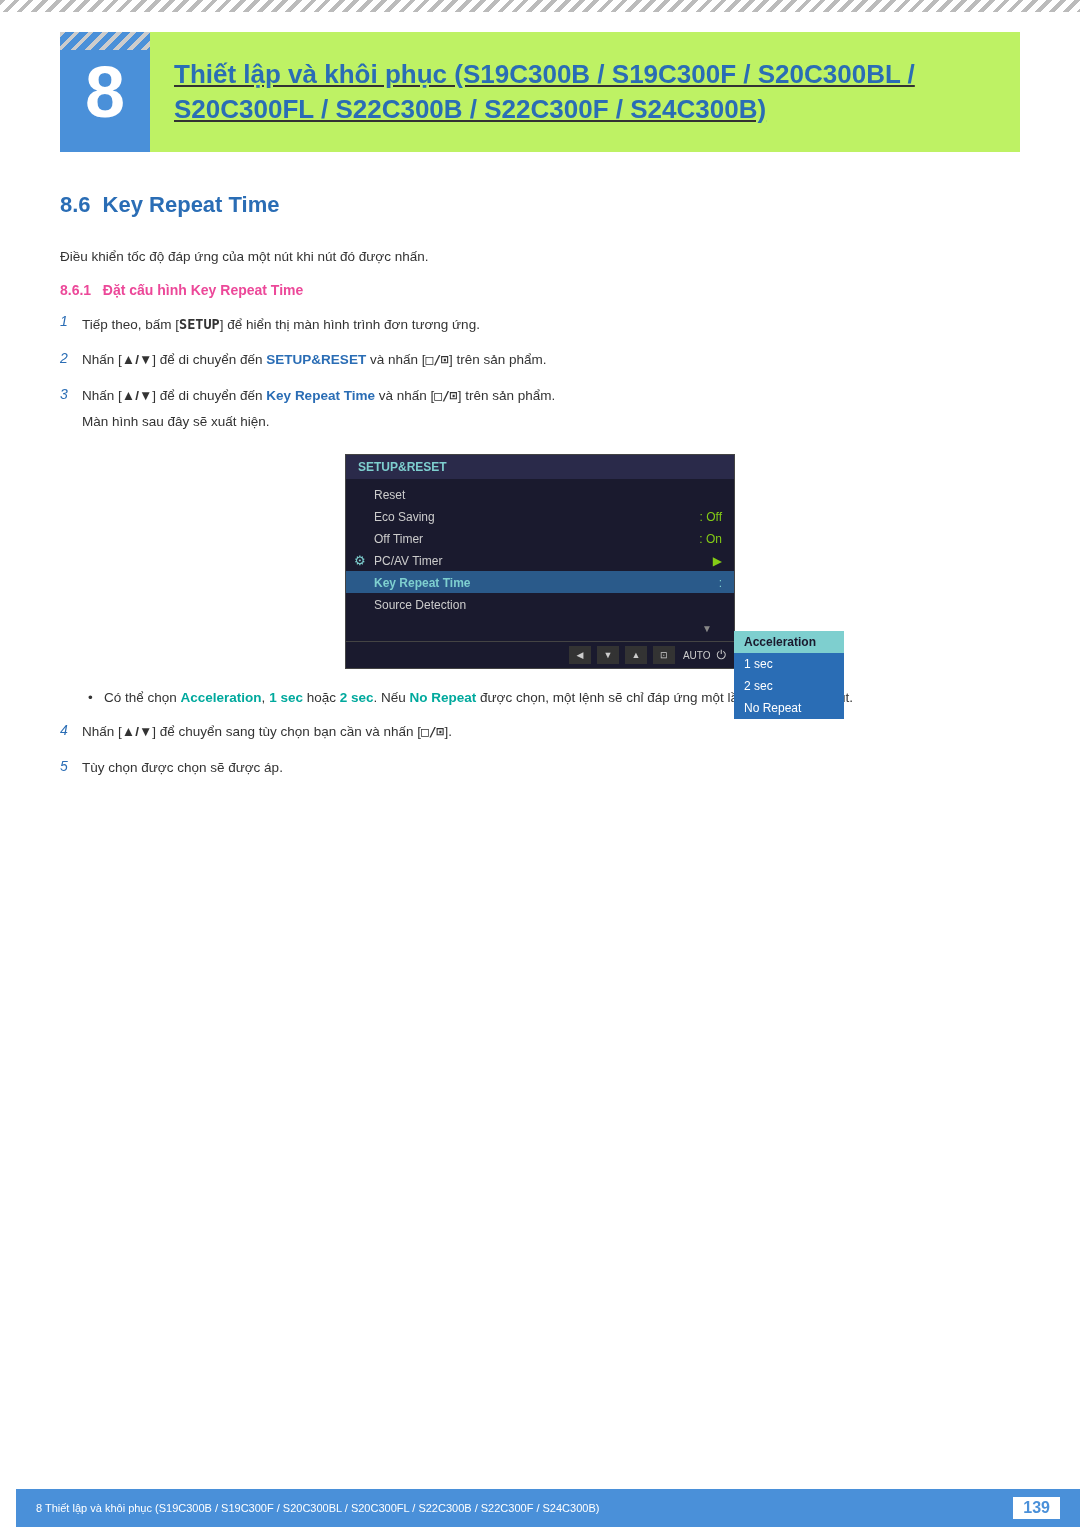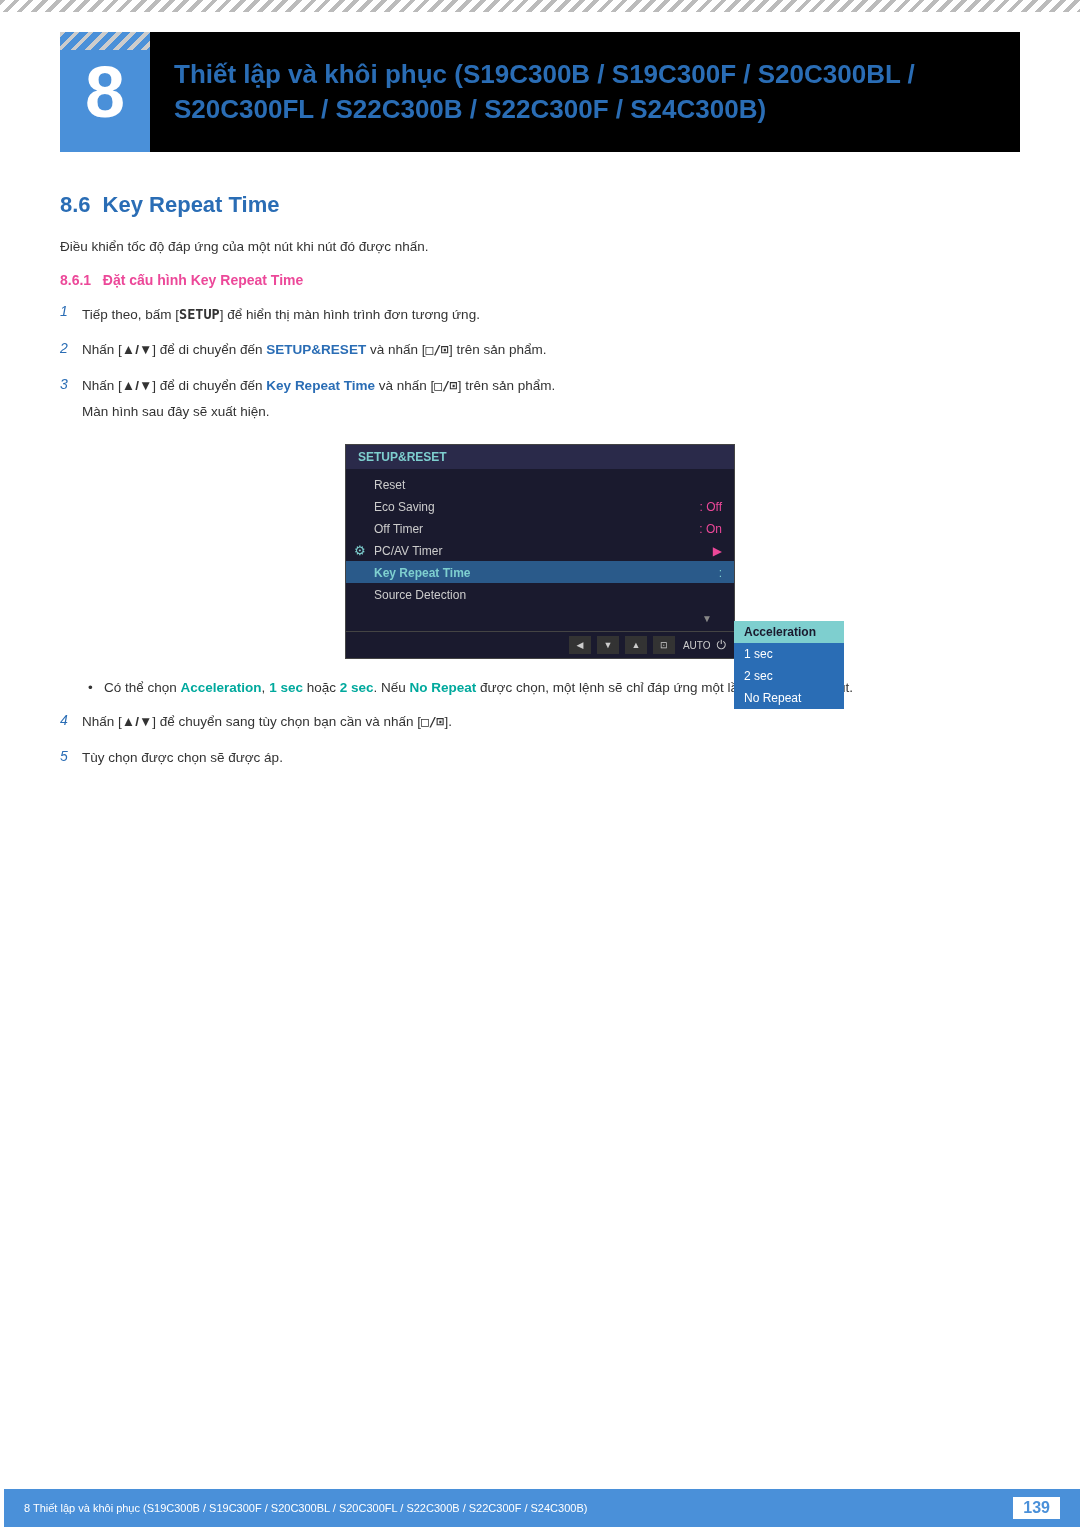--- a/index.html
+++ b/index.html
@@ -43,38 +43,39 @@
       position: absolute;
       top: 0; left: 0; right: 0;
       height: 18px;
       background: repeating-linear-gradient(
         135deg,
         #ccc 0px, #ccc 4px,
         transparent 4px, transparent 10px
       );
     }
     .chapter-title {
-      background: #000000;
+      background: #bef264;
       flex: 1;
       padding: 18px 24px;
       display: flex;
       align-items: center;
+      text-decoration: underline;
     }
     .chapter-title h1 {
       font-size: 26px;
       font-weight: bold;
       color: #2a6db5;
       line-height: 1.35;
     }
 
     
     .section-heading {
       display: flex;
       align-items: flex-start;
-      margin-bottom: 18px;
+      margin-bottom: 28px;
       margin-top: 10px;
     }
     .section-number {
       font-size: 22px;
       font-weight: bold;
       color: #2a6db5;
       margin-right: 12px;
     }
     .section-title {
       font-size: 22px;
@@ -178,21 +179,21 @@
       position: relative;
       min-height: 22px;
     }
     .menu-row.highlighted {
       color: #7ecfcf;
     }
     .menu-row-label {
       flex: 1;
     }
     .menu-row-value {
-      color: #ec4899;
+      color: #84cc16;
       margin-left: 6px;
       font-size: 12px;
     }
     .menu-row-value.teal { color: #7ecfcf; }
     .menu-icon-gear {
       position: absolute;
       left: 8px;
       top: 50%;
       transform: translateY(-50%);
       color: #7ecfcf;
@@ -281,21 +282,21 @@
       content: '•';
       position: absolute;
       left: 0;
       color: #333;
     }
 
     
     .page-footer {
       position: absolute;
       bottom: 0;
-      left: 4px;
+      left: 16px;
       right: 0;
       background: #4a90d9;
       color: #fff;
       font-size: 12px;
       padding: 8px 20px;
       display: flex;
       justify-content: space-between;
       align-items: center;
     }
     .footer-text {

